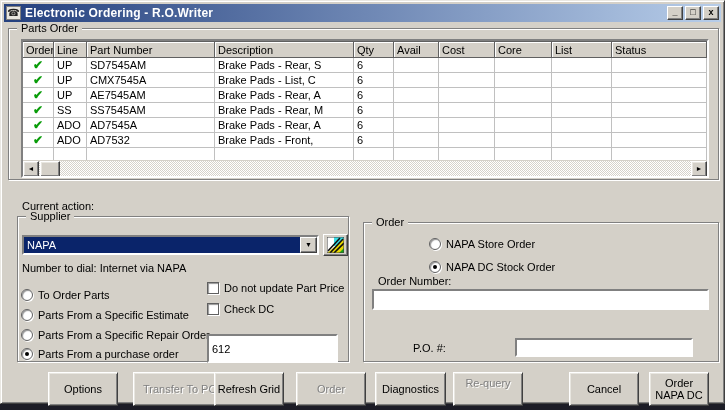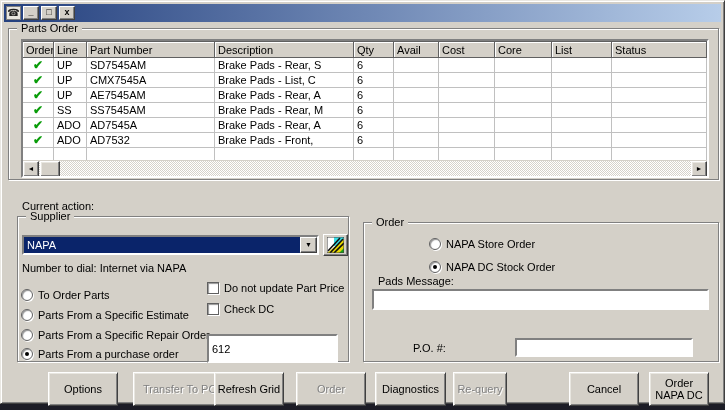--- a/index.html
+++ b/index.html
@@ -116,20 +116,21 @@
   .btn.disabled { color:#808080; text-shadow:1px 1px 0 #fff; }
   .desktop-strip { width:725px; height:6px; background:#1c1c26; }
 </style>
 </head>
 <body>
 
 <div class="win">
 
   <div class="titlebar">
     <span class="appicon">☎</span>
+    <span class="title">Electronic Ordering - R.O.Writer</span>
     <span class="winbtn">_</span>
     <span class="winbtn">□</span>
     <span class="winbtn">x</span>
   </div>
 
   <div class="groupbox" style="left:7px; top:27px; width:711px; height:152px;">
     <span class="legend">Parts Order</span>
   </div>
 
   <div class="grid">
@@ -298,42 +299,42 @@
     <span class="radio"></span>
     <span>NAPA Store Order</span>
   </div>
   <div class="rrow" style="left:428px; top:259px;">
     <span class="radio sel">
         <span class="dot"></span>
       </span>
     <span>NAPA DC Stock Order</span>
   </div>
 
-  <span class="label" style="left:377px; top:274px;">Pads Message:</span>
+  <span class="label" style="left:377px; top:274px;">Order Number:</span>
   <input class="tinput" style="left: 371px; top: 288px; width: 337px; height: 21px;" value="">
 
   <span class="label" style="left:412px; top:341px;">P.O. #:</span>
   <input class="tinput" style="left: 514px; top: 337px; width: 178px; height: 19px;" value="">
 
   <div class="btn" style="left:47px; width:70px;">
     <span>Options</span>
   </div>
   <div class="btn disabled" style="left:132px; width:94px;">
     <span>Transfer To PO</span>
   </div>
   <div class="btn" style="left:213px; width:70px;">
     <span>Refresh Grid</span>
   </div>
   <div class="btn disabled" style="left:295px; width:70px;">
     <span>Order</span>
   </div>
   <div class="btn" style="left:374px; width:71px;">
     <span>Diagnostics</span>
   </div>
-  <div class="btn disabled" style="left:452px; width:54px;">
+  <div class="btn disabled" style="left:452px; width:70px;align-items:flex-end;">
     <span>Re-query</span>
   </div>
   <div class="btn" style="left:568px; width:70px;">
     <span>Cancel</span>
   </div>
   <div class="btn" style="left:648px; width:60px;">
     <span>Order NAPA DC</span>
   </div>
 
 </div>

